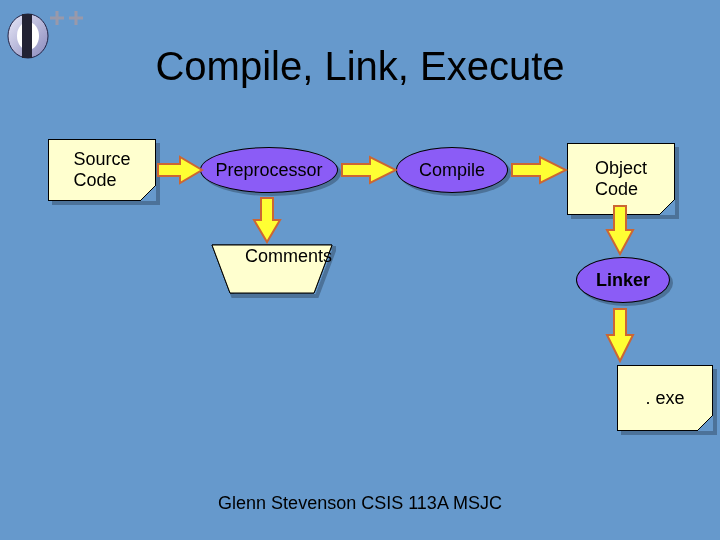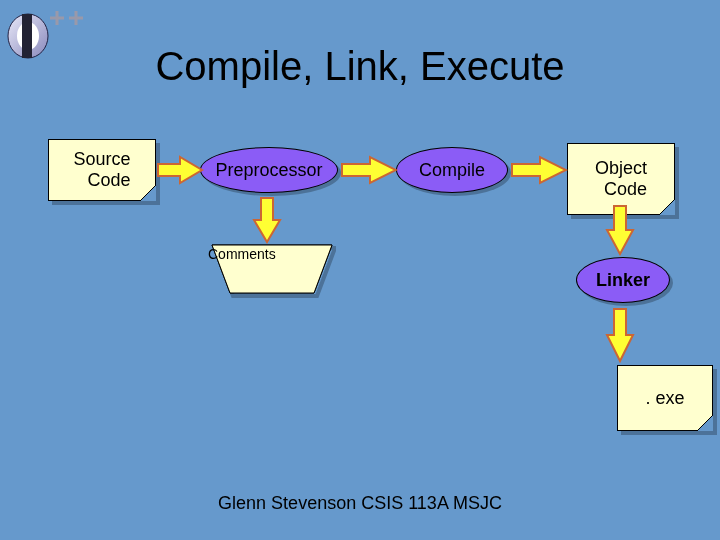--- a/index.html
+++ b/index.html
@@ -25,21 +25,21 @@
     top: 6px;
     left: 6px;
     width: 78px;
     height: 54px;
   }
   .note {
     position: absolute;
     background: #ffffcf;
     border: 1px solid #000;
     box-shadow: 4px 4px 0 rgba(0,0,0,0.25);
-    text-align: right;
+    text-align: left;
     display: flex;
     align-items: center;
     justify-content: center;
     font-size: 18px;
     line-height: 1.15;
   }
   .note::after {
     content: "";
     position: absolute;
     right: -1px;
@@ -55,22 +55,22 @@
     border-radius: 50% / 50%;
     box-shadow: 3px 3px 0 rgba(0,0,0,0.25);
     display: flex;
     align-items: center;
     justify-content: center;
     font-size: 18px;
     text-align: center;
   }
   .trap {
     position: absolute;
-    text-align: left;
-    font-size: 14px;
+    text-align: right;
+    font-size: 18px;
     line-height: 1.1;
   }
   .trap svg { position: absolute; left: 0; top: 0; }
   .trap .tlabel { position: relative; z-index: 2; padding-top: 6px; }
   .arrow { position: absolute; }
   .footer {
     position: absolute;
     bottom: 26px;
     left: 0;
     width: 100%;

